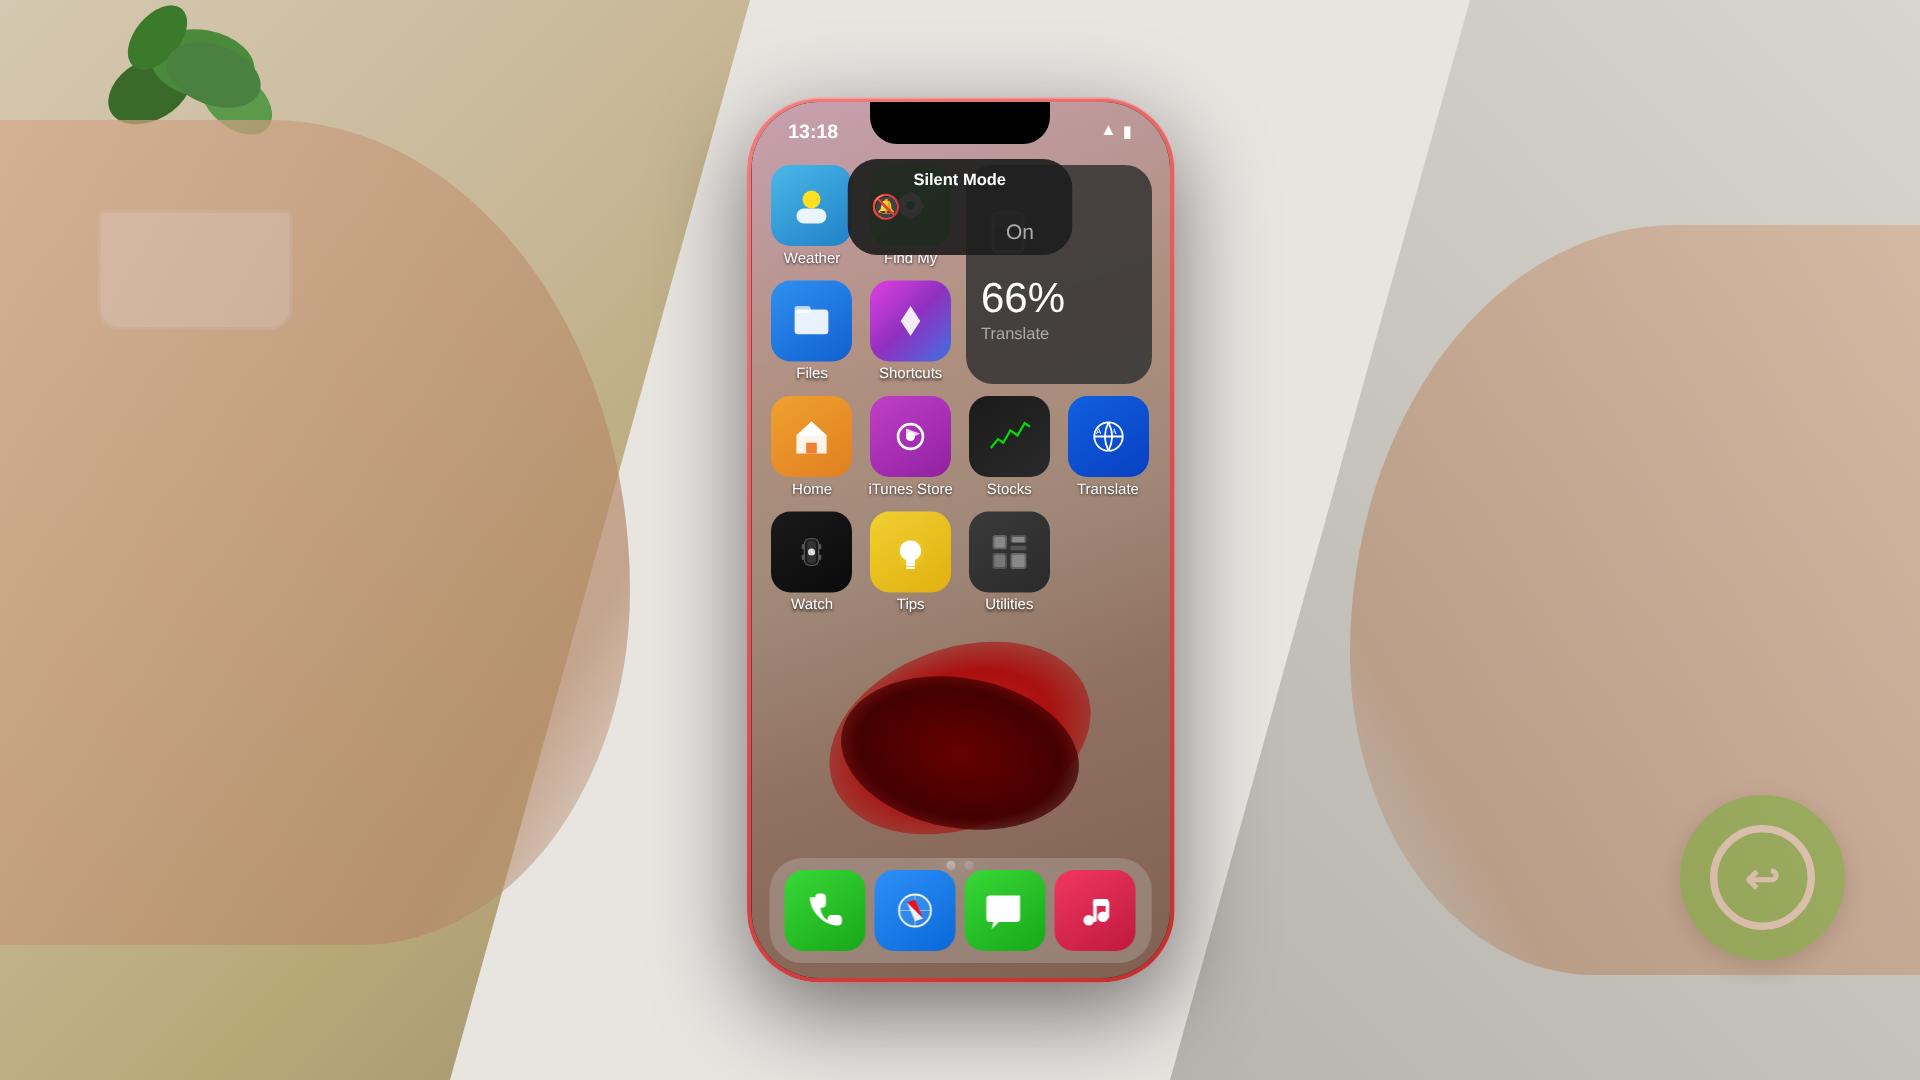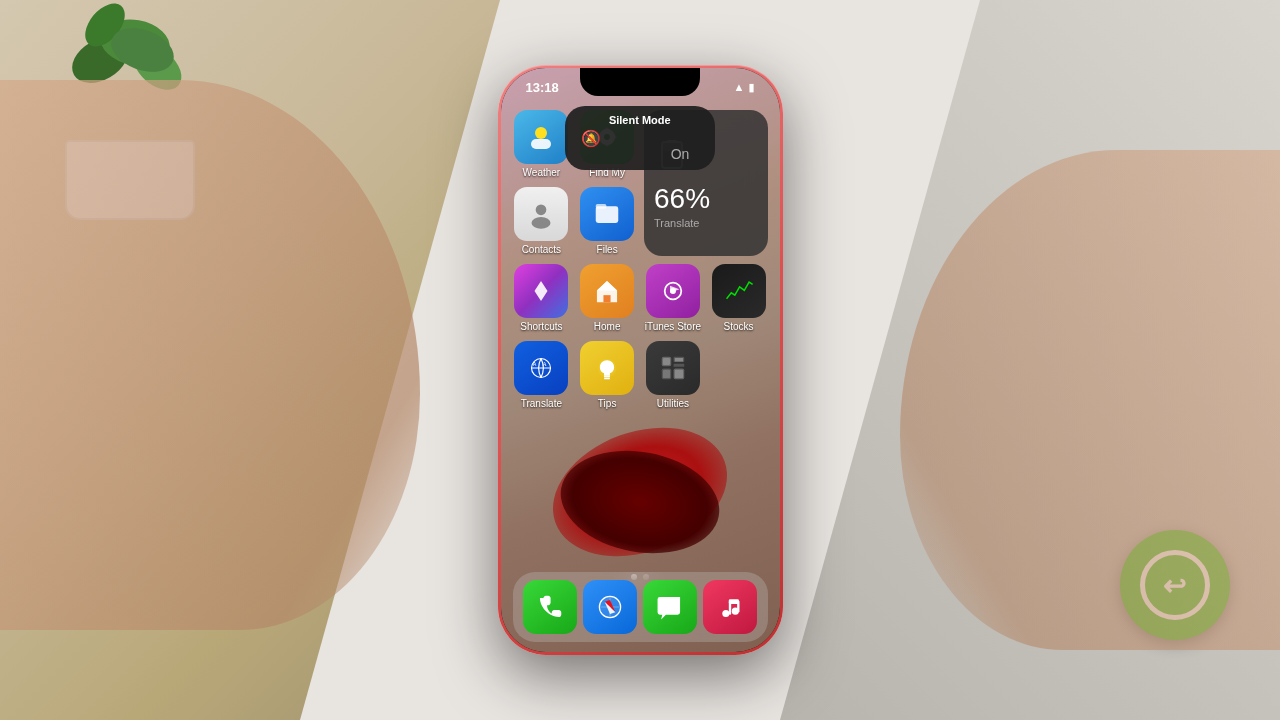--- a/index.html
+++ b/index.html
@@ -439,29 +439,20 @@
               <svg width="36" height="36" viewBox="0 0 36 36" fill="none">
                 <rect x="8" y="4" width="20" height="26" rx="3" stroke="#888" stroke-width="2" fill="none"></rect>
                 <rect x="13" y="2" width="10" height="3" rx="1" fill="#888"></rect>
                 <rect x="9" y="5" width="18" height="8" rx="2" fill="#888" opacity="0.4"></rect>
               </svg>
             </div>
             <div class="battery-percent">66%</div>
             <div class="battery-label">Translate</div>
           </div>
 
-          <div class="app-icon">
-            <div class="app-icon-img contacts-icon" style="background:linear-gradient(to bottom,#f0f0f0,#d8d8d8);">
-              <svg viewBox="0 0 54 54" fill="none">
-                <circle cx="27" cy="20" r="9" fill="#888"></circle>
-                <ellipse cx="27" cy="42" rx="16" ry="10" fill="#888"></ellipse>
-              </svg>
-            </div>
-            <span class="app-label">Contacts</span>
-          </div>
 
           <div class="app-icon">
             <div class="app-icon-img app-files">
               <svg viewBox="0 0 54 54" fill="none">
                 <rect x="8" y="14" width="38" height="28" rx="4" fill="white" opacity="0.9"></rect>
                 <rect x="8" y="10" width="18" height="8" rx="3" fill="white" opacity="0.7"></rect>
               </svg>
             </div>
             <span class="app-label">Files</span>
           </div>
@@ -514,20 +505,36 @@
                 <path d="M27 11 Q35 27 27 43" stroke="white" stroke-width="2" fill="none"></path>
                 <path d="M27 11 Q19 27 27 43" stroke="white" stroke-width="2" fill="none"></path>
                 <line x1="11" y1="27" x2="43" y2="27" stroke="white" stroke-width="2"></line>
                 <text x="13" y="24" font-size="9" fill="white">A</text>
                 <text x="30" y="24" font-size="9" fill="white" font-family="serif">A</text>
               </svg>
             </div>
             <span class="app-label">Translate</span>
           </div>
 
+          <div class="app-icon">
+            <div class="app-icon-img app-watch">
+              <svg viewBox="0 0 54 54" fill="none">
+                <rect x="19" y="12" width="16" height="30" rx="6" fill="#1a1a1a" stroke="#555" stroke-width="1.5"></rect>
+                <rect x="22" y="14" width="10" height="26" rx="4" fill="#333"></rect>
+                <circle cx="27" cy="27" r="4" fill="white" opacity="0.8"></circle>
+                <line x1="27" y1="24" x2="27" y2="27" stroke="white" stroke-width="1.5"></line>
+                <line x1="27" y1="27" x2="30" y2="29" stroke="white" stroke-width="1.5"></line>
+                <rect x="16" y="18" width="3" height="6" rx="1" fill="#555"></rect>
+                <rect x="35" y="18" width="3" height="6" rx="1" fill="#555"></rect>
+                <rect x="16" y="30" width="3" height="6" rx="1" fill="#555"></rect>
+                <rect x="35" y="30" width="3" height="6" rx="1" fill="#555"></rect>
+              </svg>
+            </div>
+            <span class="app-label">Watch</span>
+          </div>
 
           <div class="app-icon">
             <div class="app-icon-img app-tips">
               <svg viewBox="0 0 54 54" fill="none">
                 <circle cx="27" cy="27" r="16" fill="#f0d030" opacity="0.3"></circle>
                 <path d="M27 14 C20 14 15 19 15 26 C15 31 18 34 22 36 L22 40 L32 40 L32 36 C36 34 39 31 39 26 C39 19 34 14 27 14 Z" fill="white"></path>
                 <rect x="22" y="40" width="10" height="3" rx="1" fill="white"></rect>
                 <rect x="22" y="44" width="10" height="2" rx="1" fill="white"></rect>
               </svg>
             </div>

